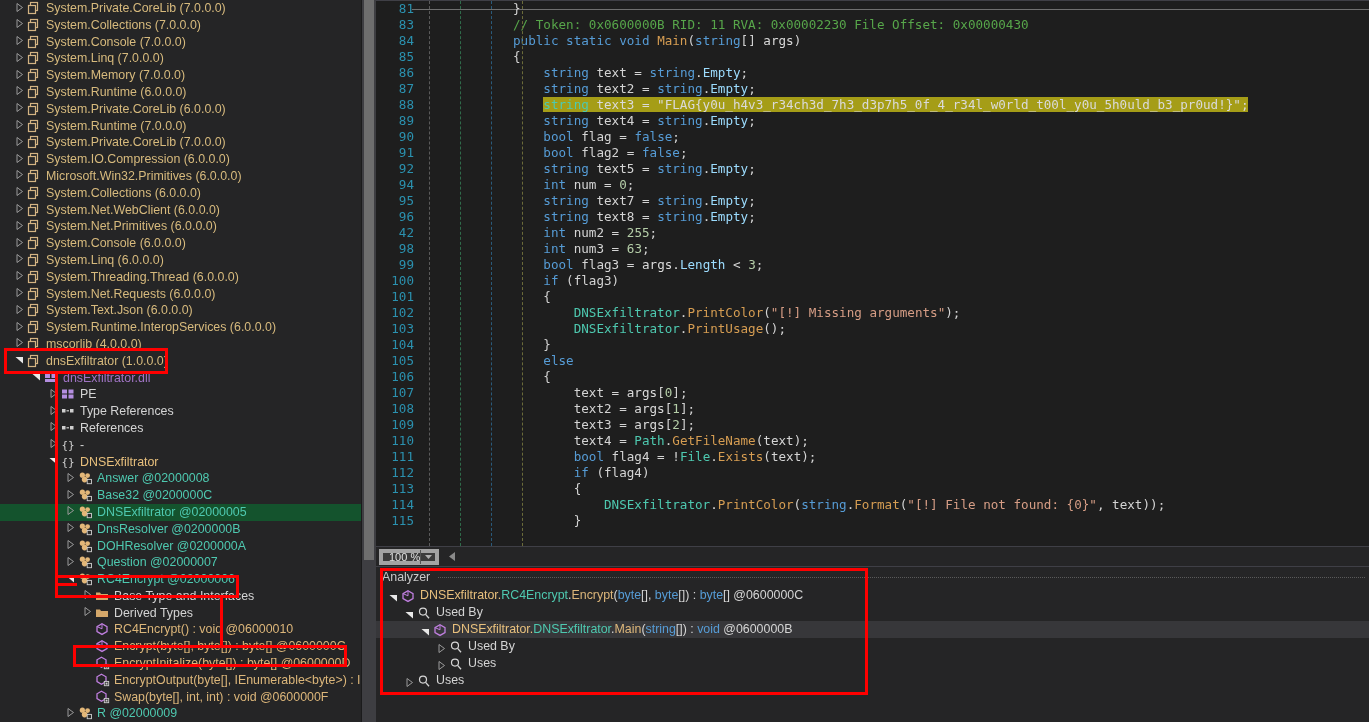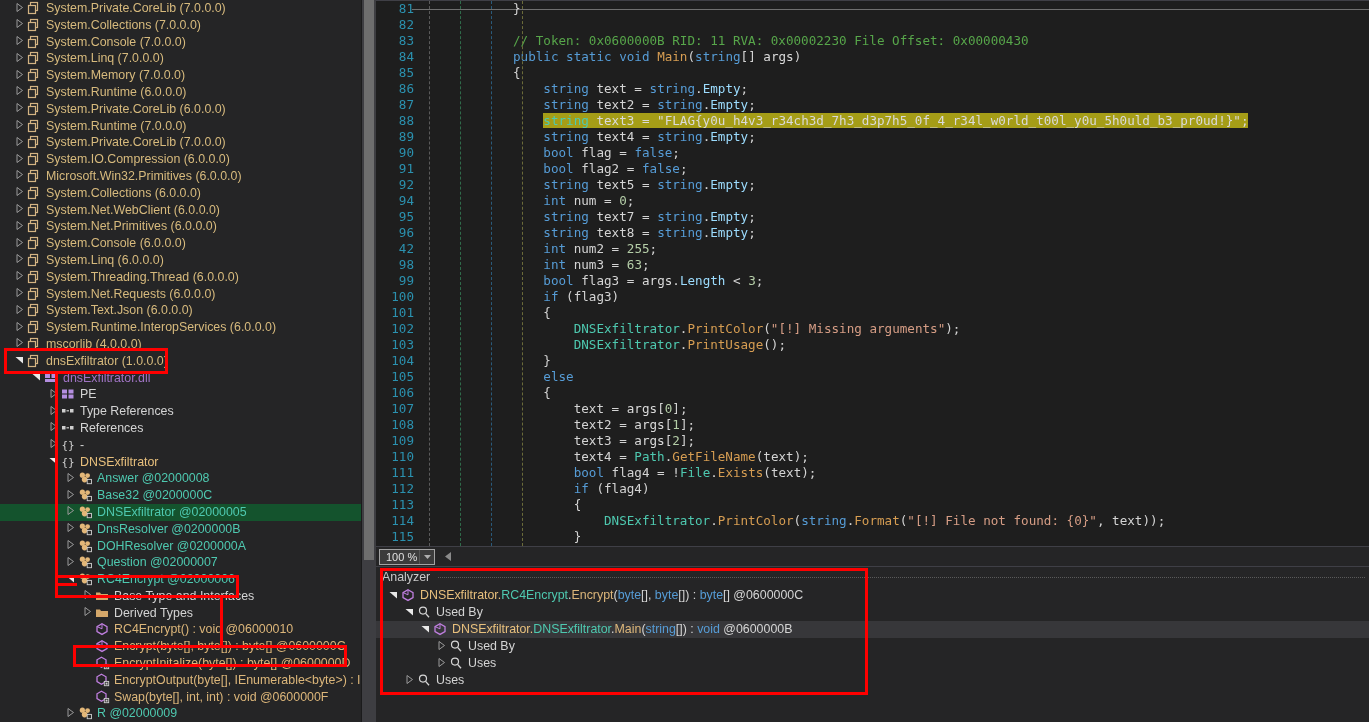--- a/index.html
+++ b/index.html
@@ -92,21 +92,21 @@
   .hl-flag { background:#a59d17; color:#e6e6e6; }
 
   
   .zoombar {
     height: 20px; background:#252526; display:flex; align-items:center;
     border-top:1px solid #3f3f46;
     padding-left: 3px;
   }
   .zoom-combo {
     display:flex; align-items:center; height:16px;
-    background:#3c3c3c; border:1px solid #a3a3a3; color:#e0e0e0;
+    background:#3c3c3c; border:4px solid #a3a3a3; color:#e0e0e0;
     font-size:11px; padding:0 0 0 6px; min-width:56px;
   }
   .zoom-combo .zv { flex:1 1 auto; }
   .zoom-combo .arrow {
     width:15px; height:14px; display:flex;align-items:center;justify-content:center;
     border-left:1px solid #555;
   }
   .zoom-left-arrow { margin-left:6px; width:14px; height:14px; display:flex;align-items:center;justify-content:center; }
 
   
@@ -116,21 +116,21 @@
   }
   .analyzer-head {
     height: 20px; display:flex; align-items:center;
     padding-left:6px; color:#c8c8c8; font-size:12.4px;
   }
   .dotted {
     flex:1 1 auto; height:1px; margin-left:8px; margin-right:4px;
     border-top:1px dotted #5a5a5a;
   }
   .arow {
-    height:17px; display:flex; align-items:flex-start; font-size:12.4px;
+    height:17px; display:flex; align-items:flex-end; font-size:12.4px;
     white-space:nowrap; color:#d4d4d4; line-height:17px;
   }
   .arow.sel { background:#37373a; }
 
   
   .redbox {
     position:absolute; border:3px solid #ff0000; pointer-events:none; z-index:40;
   }
   .redline { position:absolute; background:#ff0000; z-index:39; }
 </style>
@@ -795,21 +795,20 @@
   </div>
 
   <div style="width:14px;flex:0 0 14px;"></div>
 
   <div class="right-pane">
 
     <div class="code-pane">
       <div class="code-rule"></div>
       <div class="code-inner" id="code-lines">
           <div class="cline"><span class="lnum">81</span><span class="ctext"><span class="t-op">            </span><span class="t-op">}</span></span></div>
-          <div class="cline"><span class="lnum">82</span><span class="ctext"></span></div>
           <div class="cline"><span class="lnum">83</span><span class="ctext"><span class="t-var">            </span><span class="t-cmt">// Token: 0x0600000B RID: 11 RVA: 0x00002230 File Offset: 0x00000430</span></span></div>
           <div class="cline"><span class="lnum">84</span><span class="ctext"><span class="t-op">            </span><span class="t-kw">public</span><span class="t-op"> </span><span class="t-kw">static</span><span class="t-op"> </span><span class="t-kw">void</span><span class="t-op"> </span><span class="t-meth">Main</span><span class="t-op">(</span><span class="t-kw">string</span><span class="t-op">[</span><span class="t-op">]</span><span class="t-op"> </span><span class="t-white">args</span><span class="t-op">)</span></span></div>
           <div class="cline"><span class="lnum">85</span><span class="ctext"><span class="t-op">            </span><span class="t-op">{</span></span></div>
           <div class="cline"><span class="lnum">86</span><span class="ctext"><span class="t-op">                </span><span class="t-kw">string</span><span class="t-op"> </span><span class="t-var">text</span><span class="t-op"> </span><span class="t-op">=</span><span class="t-op"> </span><span class="t-kw">string</span><span class="t-op">.</span><span class="t-par">Empty</span><span class="t-op">;</span></span></div>
           <div class="cline"><span class="lnum">87</span><span class="ctext"><span class="t-op">                </span><span class="t-kw">string</span><span class="t-op"> </span><span class="t-var">text2</span><span class="t-op"> </span><span class="t-op">=</span><span class="t-op"> </span><span class="t-kw">string</span><span class="t-op">.</span><span class="t-par">Empty</span><span class="t-op">;</span></span></div>
           <div class="cline"><span class="lnum">88</span><span class="ctext"><span class="t-var">                </span><span class="hl-flag"><span class="t-type">string</span><span class="t-white"> text3 = </span><span class="t-white">"FLAG{y0u_h4v3_r34ch3d_7h3_d3p7h5_0f_4_r34l_w0rld_t00l_y0u_5h0uld_b3_pr0ud!}";</span></span></span></div>
           <div class="cline"><span class="lnum">89</span><span class="ctext"><span class="t-op">                </span><span class="t-kw">string</span><span class="t-op"> </span><span class="t-var">text4</span><span class="t-op"> </span><span class="t-op">=</span><span class="t-op"> </span><span class="t-kw">string</span><span class="t-op">.</span><span class="t-par">Empty</span><span class="t-op">;</span></span></div>
           <div class="cline"><span class="lnum">90</span><span class="ctext"><span class="t-op">                </span><span class="t-kw">bool</span><span class="t-op"> </span><span class="t-var">flag</span><span class="t-op"> </span><span class="t-op">=</span><span class="t-op"> </span><span class="t-kw">false</span><span class="t-op">;</span></span></div>
           <div class="cline"><span class="lnum">91</span><span class="ctext"><span class="t-op">                </span><span class="t-kw">bool</span><span class="t-op"> </span><span class="t-var">flag2</span><span class="t-op"> </span><span class="t-op">=</span><span class="t-op"> </span><span class="t-kw">false</span><span class="t-op">;</span></span></div>
           <div class="cline"><span class="lnum">92</span><span class="ctext"><span class="t-op">                </span><span class="t-kw">string</span><span class="t-op"> </span><span class="t-var">text5</span><span class="t-op"> </span><span class="t-op">=</span><span class="t-op"> </span><span class="t-kw">string</span><span class="t-op">.</span><span class="t-par">Empty</span><span class="t-op">;</span></span></div>

